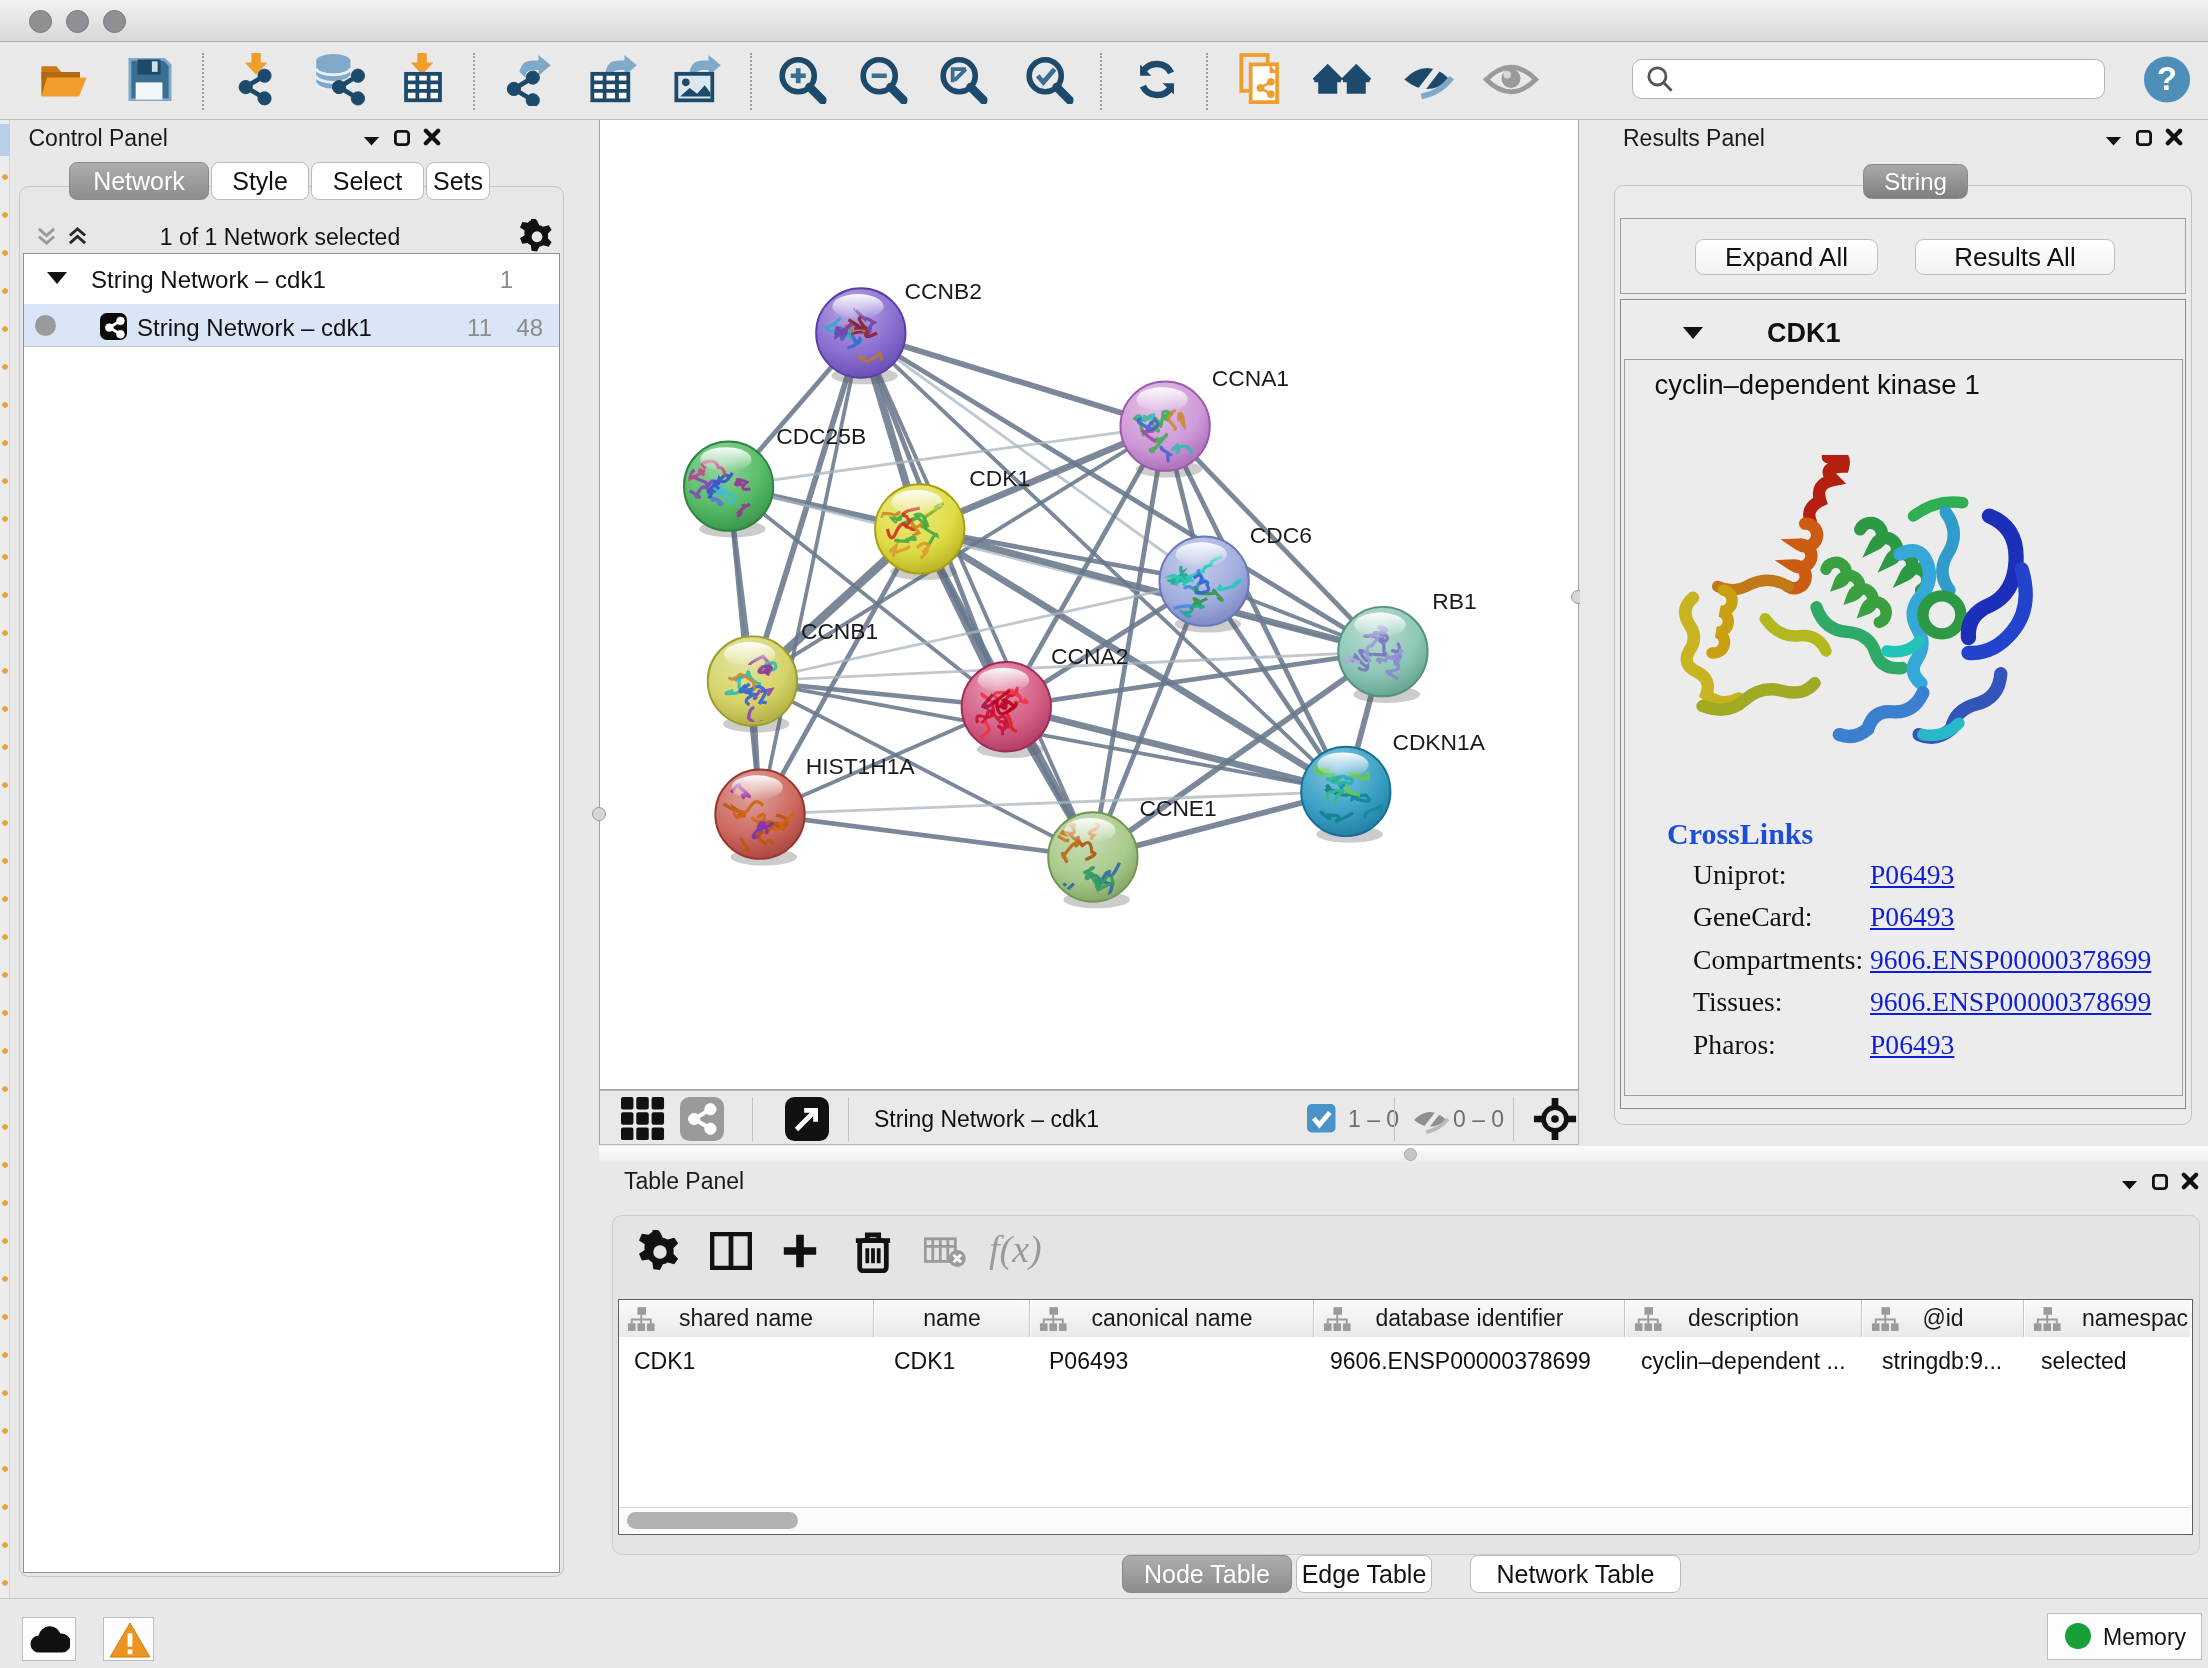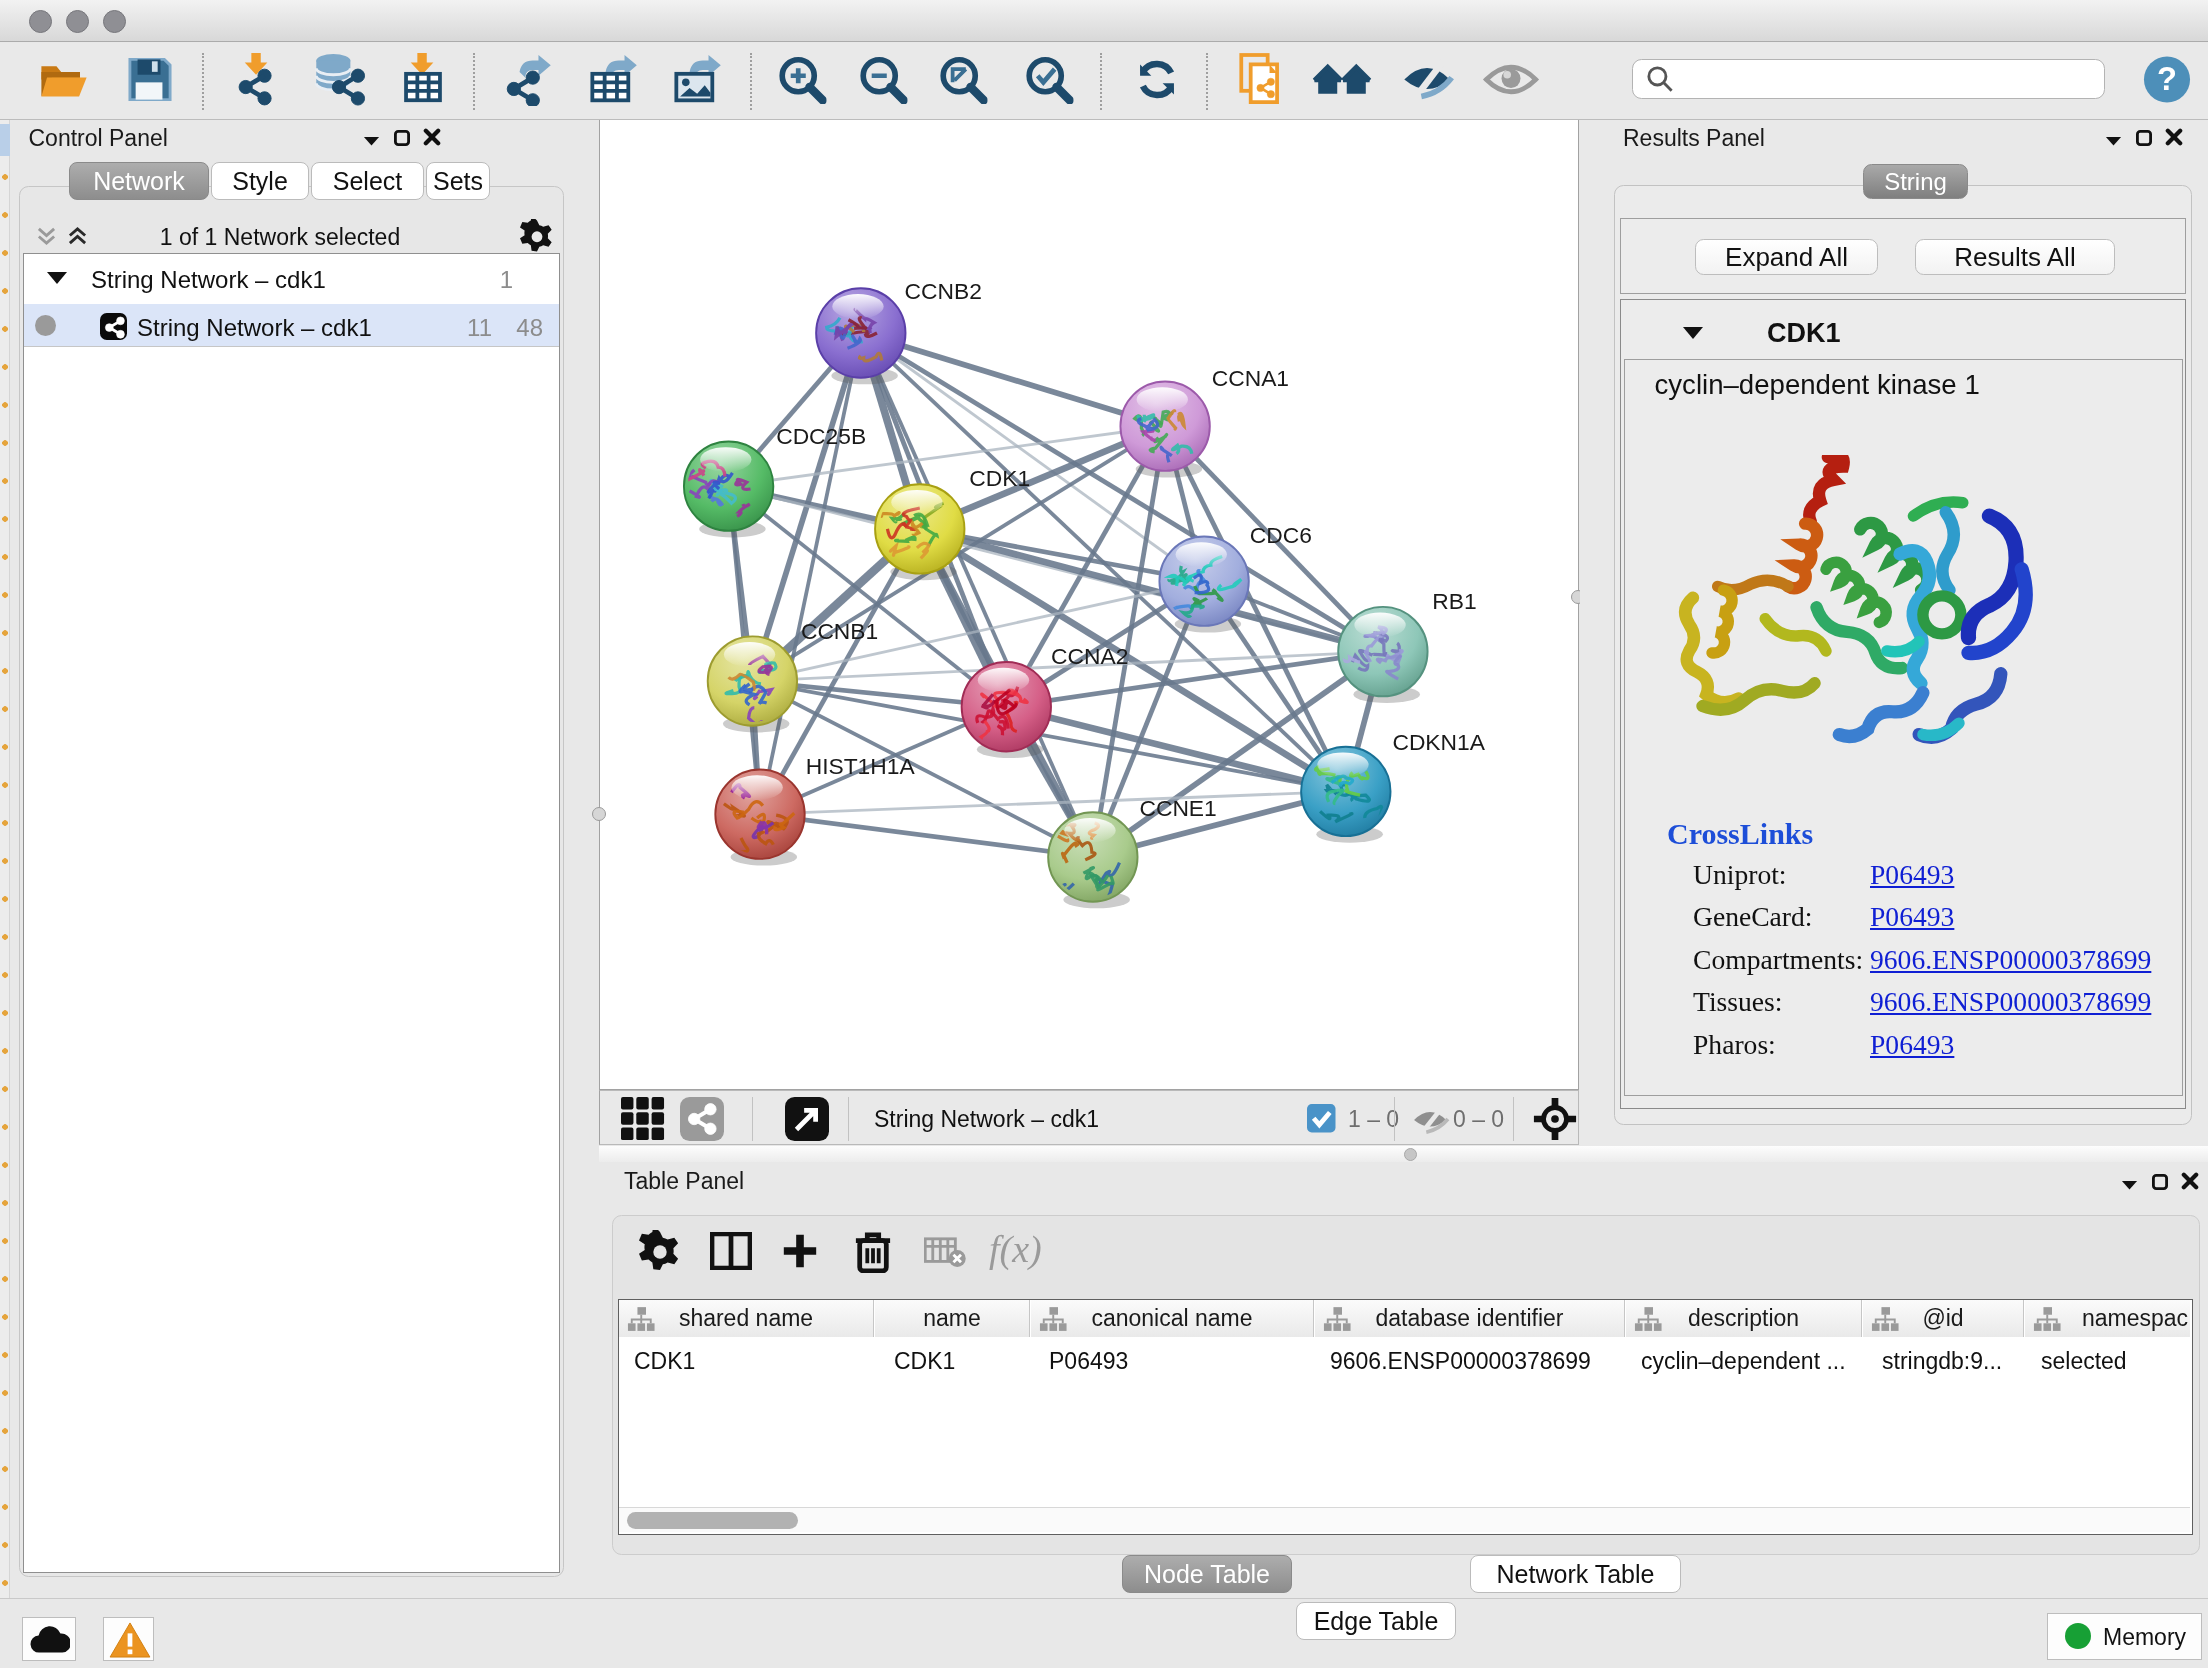--- a/index.html
+++ b/index.html
@@ -781,21 +781,21 @@
   <div class="td" style="left:430px;">P06493</div>
   <div class="td" style="left:711px;">9606.ENSP00000378699</div>
   <div class="td" style="left:1022px;">cyclin–dependent ...</div>
   <div class="td" style="left:1263px;">stringdb:9...</div>
   <div class="td" style="left:1422px;">selected</div>
   <div class="abs" style="left:0;top:207px;width:1571px;height:25px;background:#fafafa;border-top:1px solid #d8d8d8;">
     <div class="abs" style="left:7.6px;top:3.8px;width:171px;height:17px;border-radius:8.6px;background:#b2b2b2;"></div>
   </div>
 </div>
 <div class="tab sel" style="left:1122px;top:1555px;width:170px;">Node Table</div>
-<div class="tab" style="left:1296px;top:1555px;width:160px;margin-top:47px;">Edge Table</div>
+<div class="tab" style="left:1296px;top:1555px;width:136px;">Edge Table</div>
 <div class="tab" style="left:1470px;top:1555px;width:211px;">Network Table</div>
 
 <div id="statusline" class="abs"></div>
 <div class="statusbtn" style="left:22px;top:1617px;width:54px;height:44px;">
     <span style="position:absolute;left:6.7px;top:7.6px;"><svg width="40" height="28.5" viewBox="0 0 42 30" style="">
         <path d="M10 28 a9 9 0 0 1 -1 -18 a12 12 0 0 1 23 -2 a8 8 0 0 1 2 20 z" fill="#111"></path>
       </svg></span>
   </div>
 <div class="statusbtn" style="left:103px;top:1617px;width:51px;height:44px;">
     <span style="position:absolute;left:4.8px;top:3.8px;"><svg width="42" height="36" viewBox="0 0 44 38" style="">

